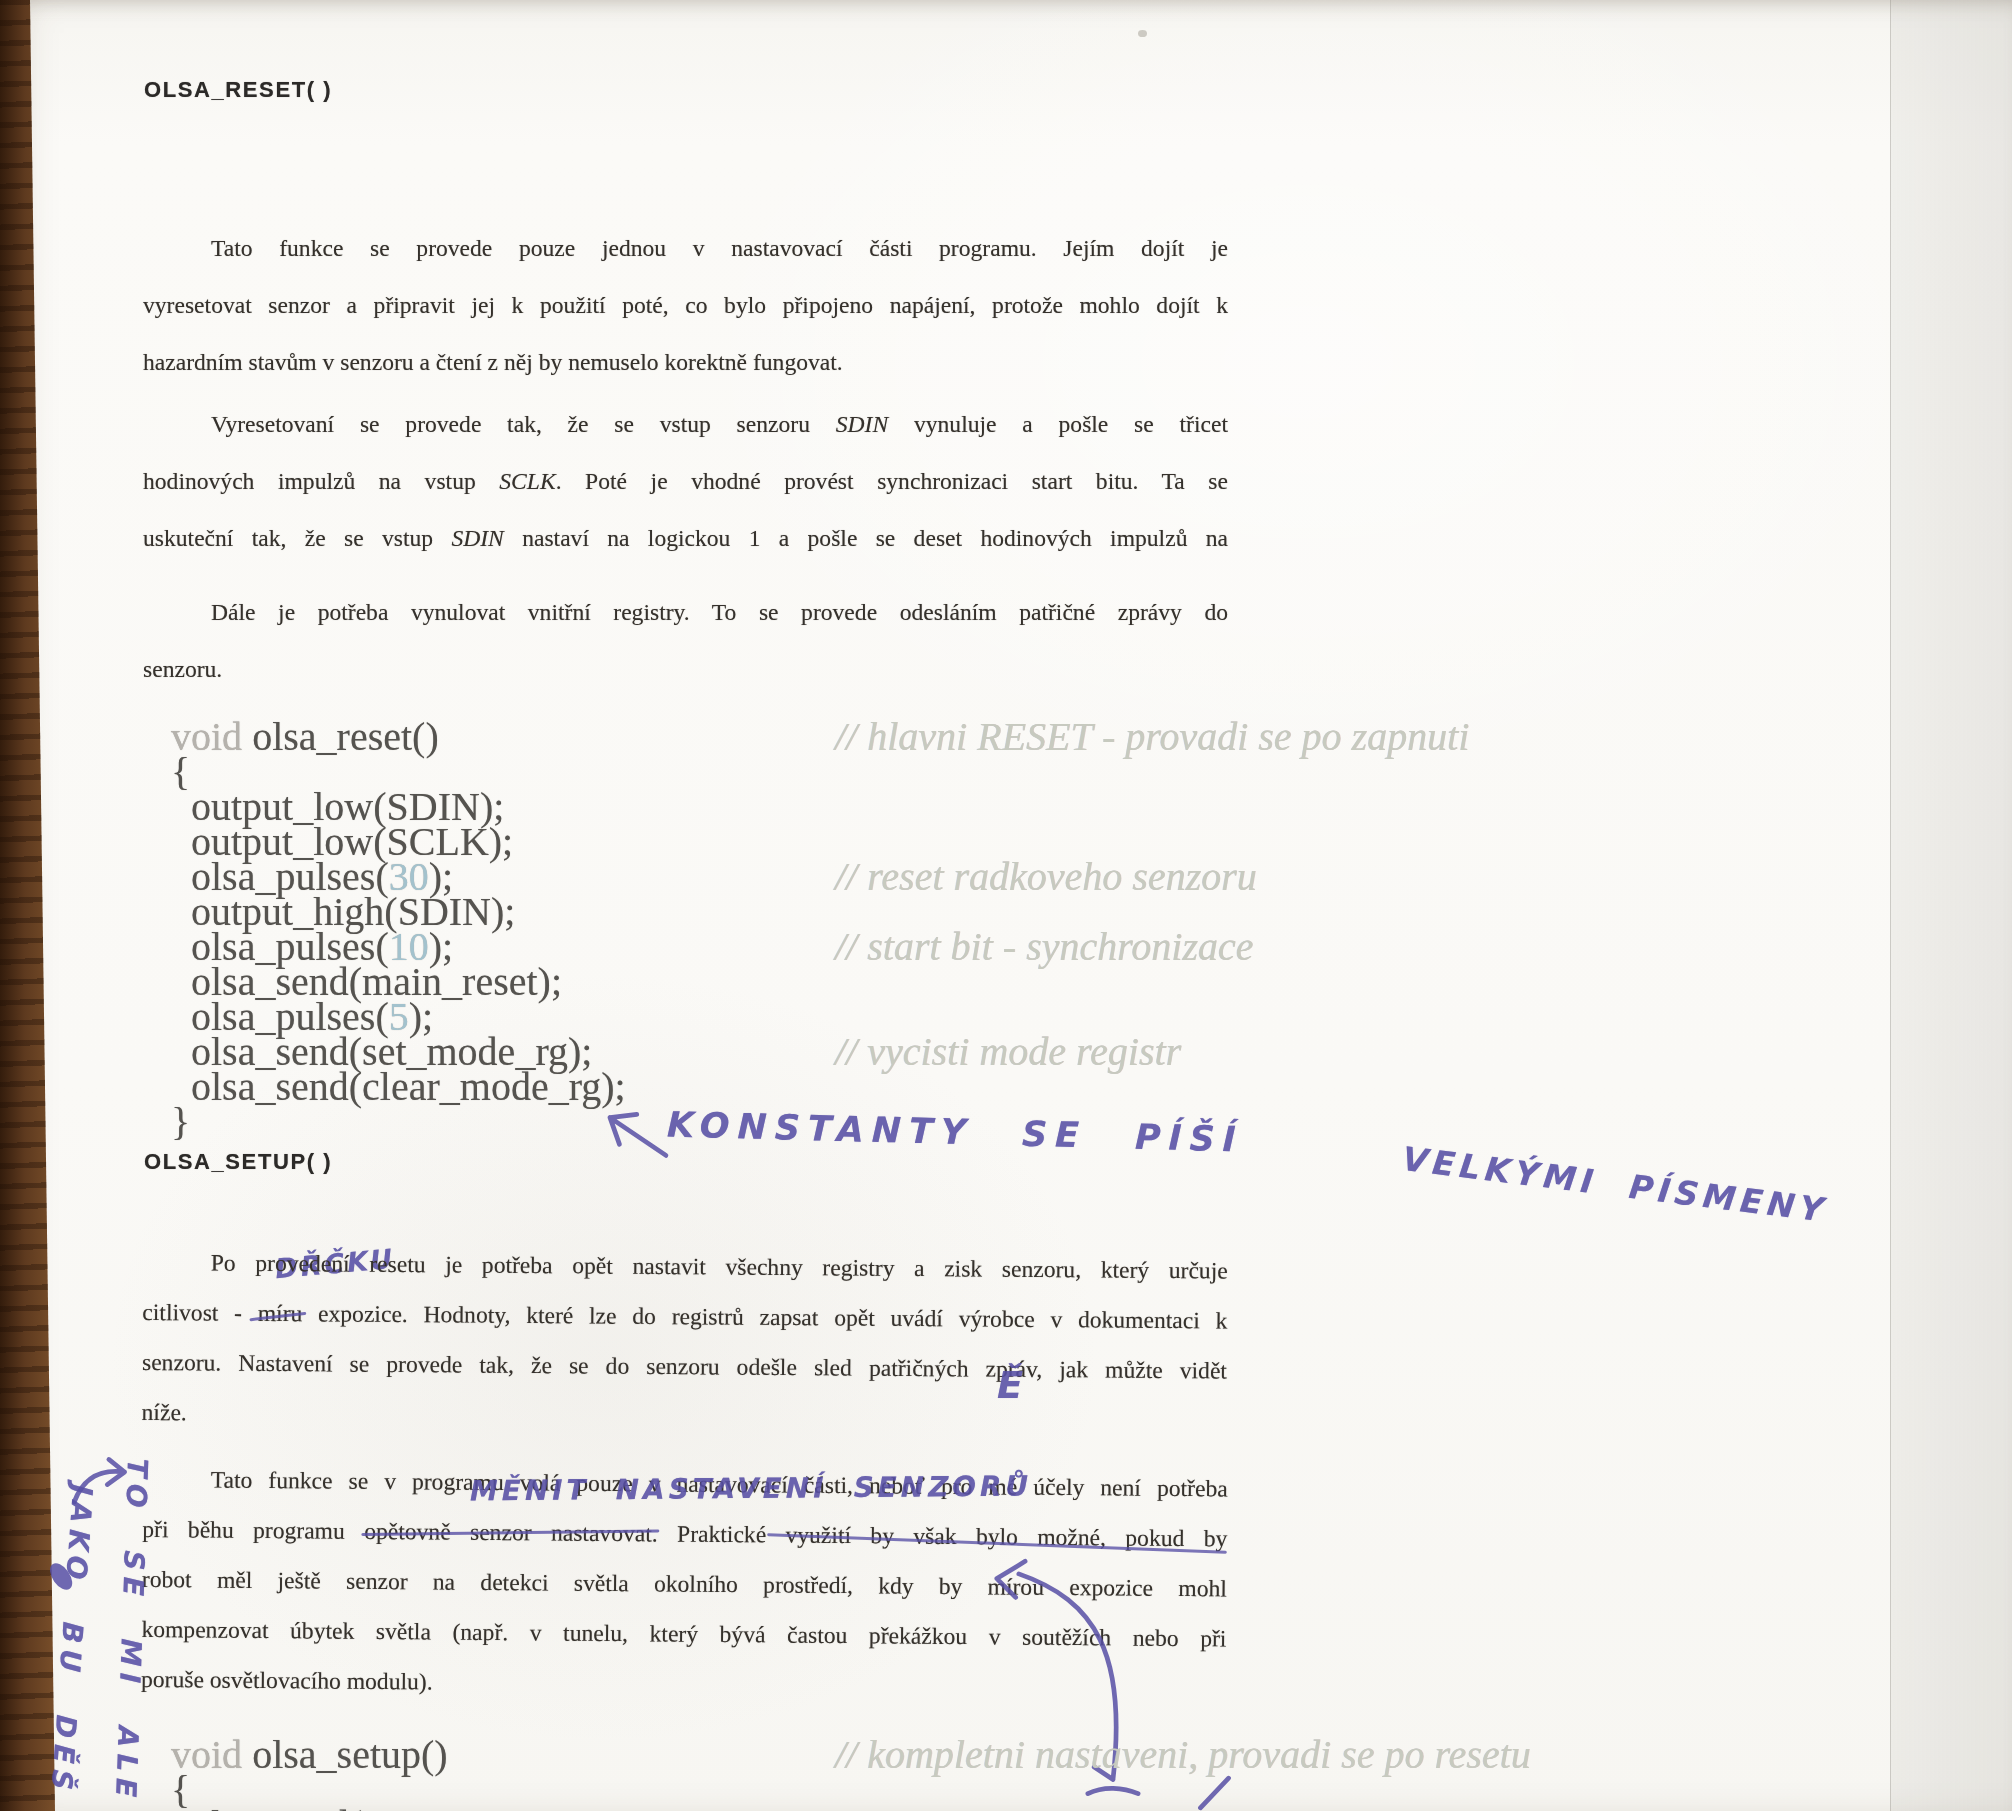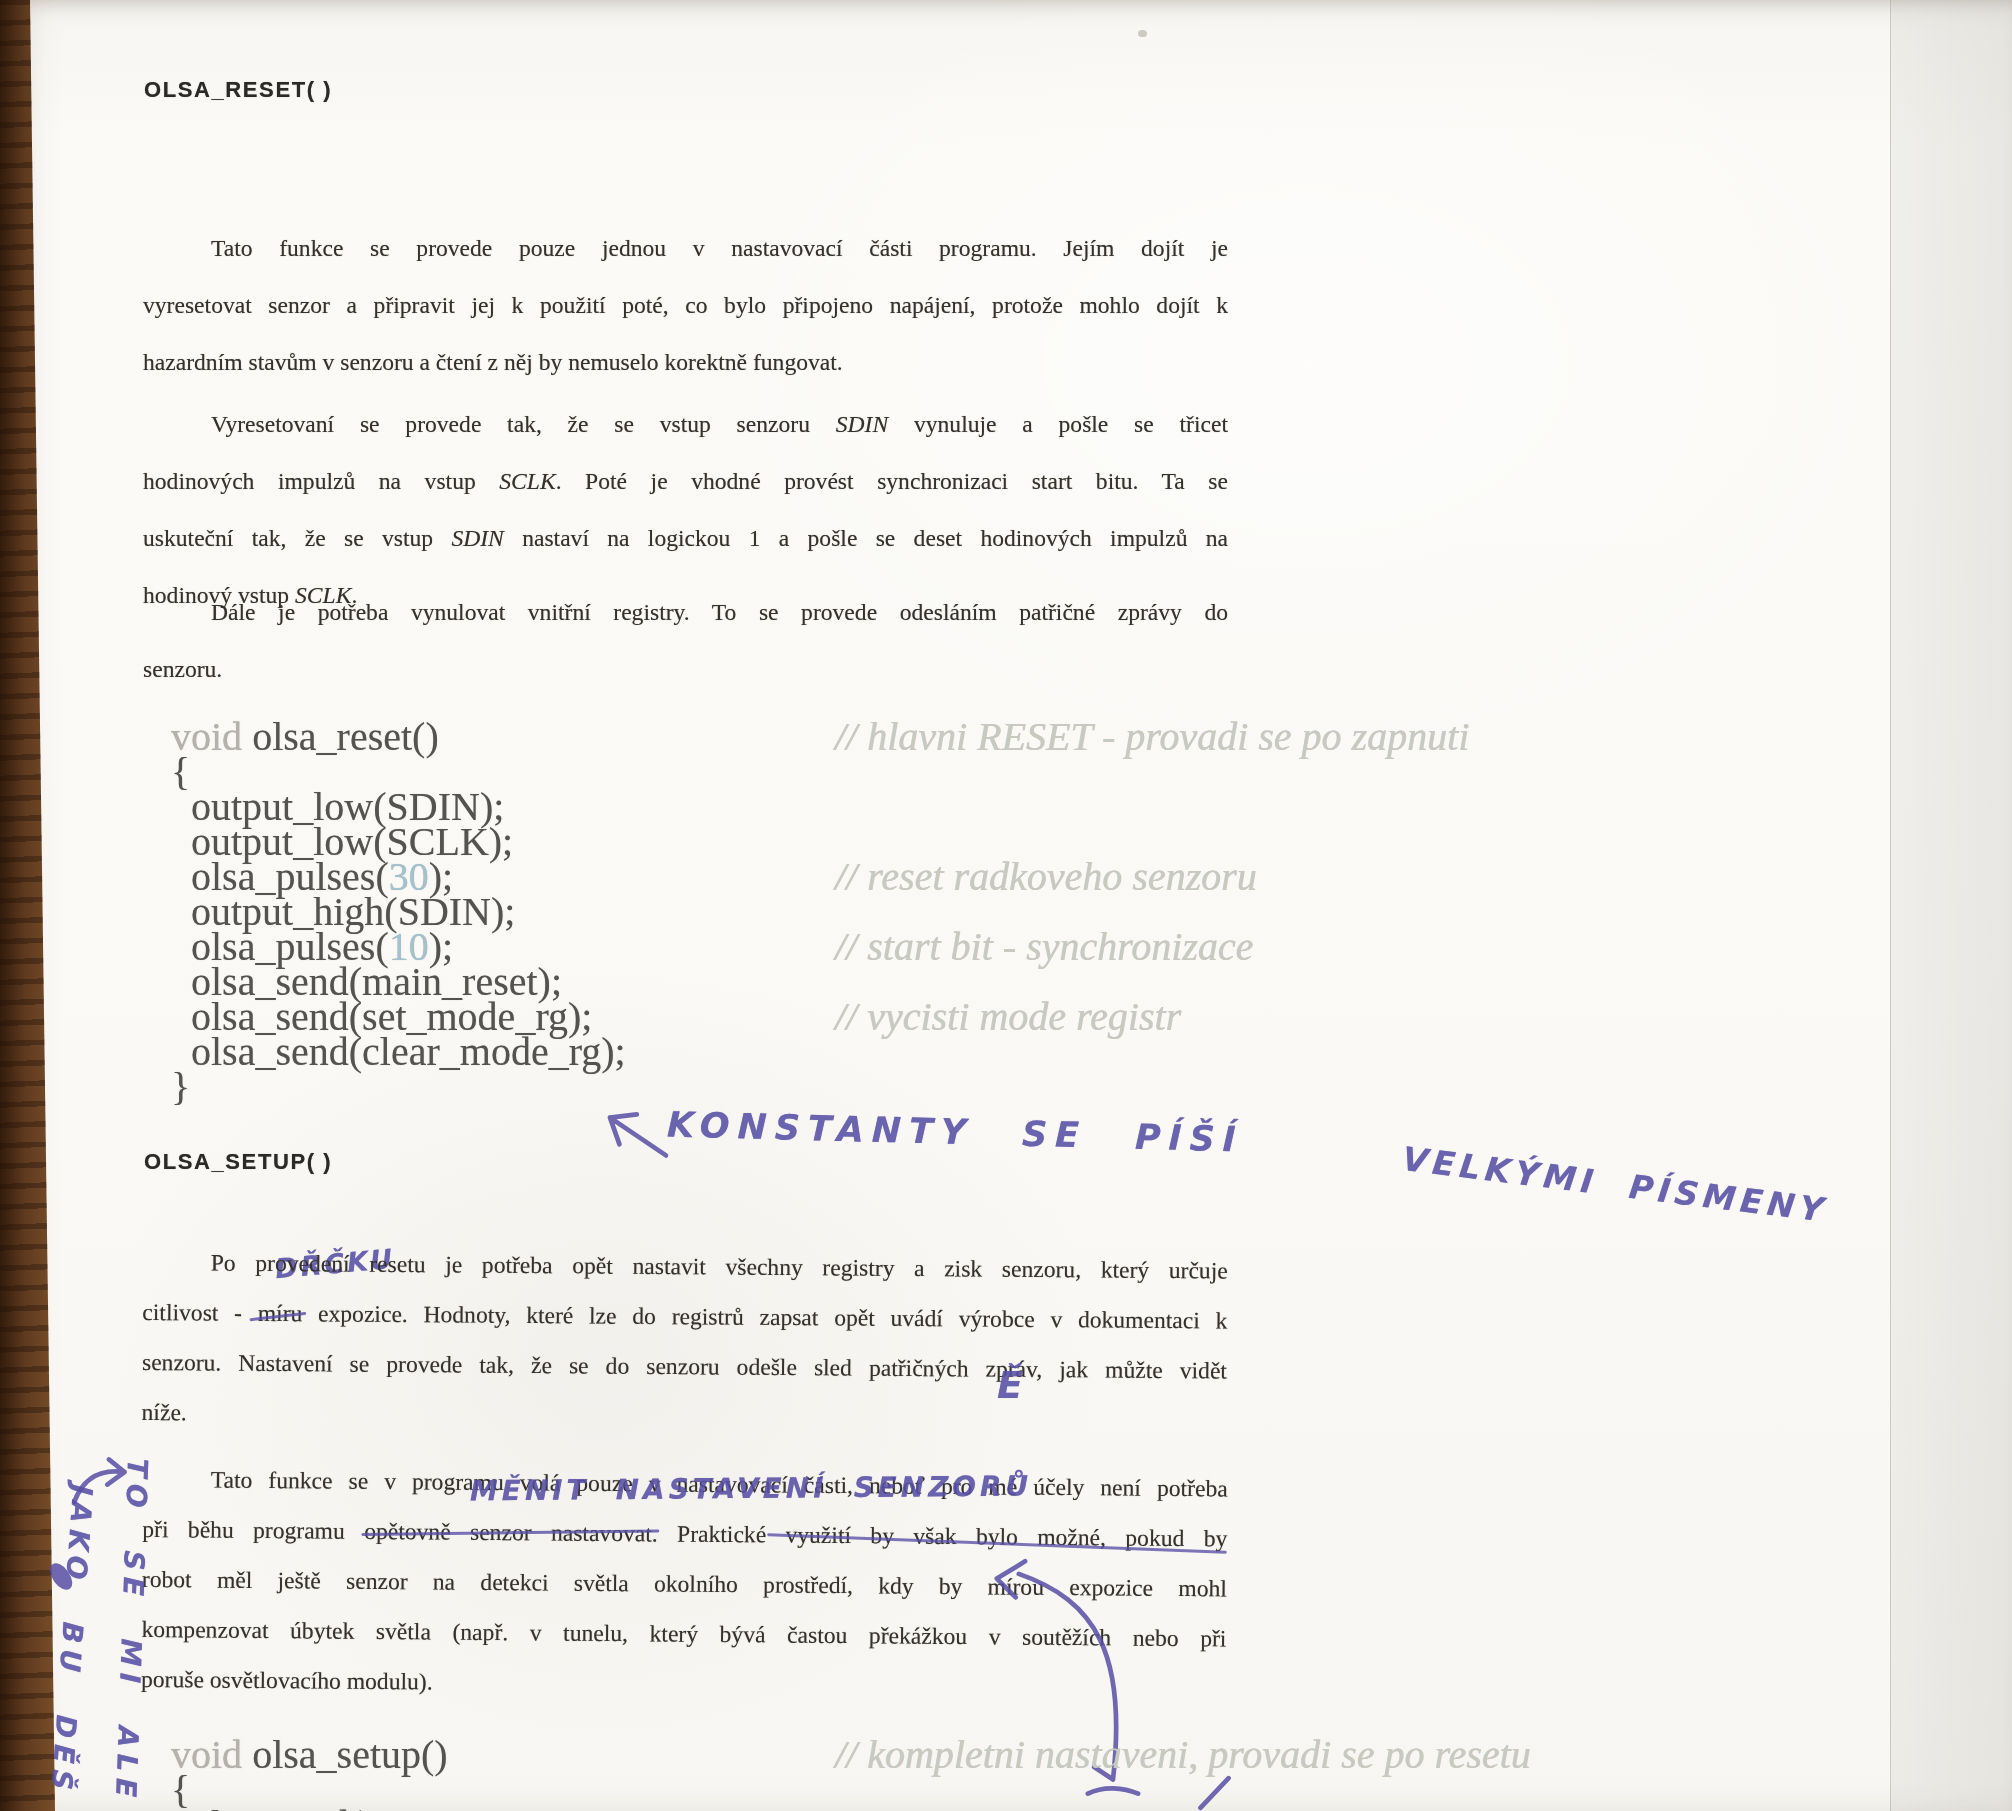--- a/index.html
+++ b/index.html
@@ -97,37 +97,37 @@
   <div class="abs para scan-text lh72" style="left:143px;top:220px;">
     <div class="text-line ind"><span>Tato funkce se provede pouze jednou v nastavovací části programu. Jejím dojít je</span></div>
     <div class="text-line"><span>vyresetovat senzor a připravit jej k použití poté, co bylo připojeno napájení, protože mohlo dojít k</span></div>
     <div class="text-line fin"><span>hazardním stavům v senzoru a čtení z něj by nemuselo korektně fungovat.</span></div>
   </div>
 
   <div class="abs para scan-text lh72" style="left:143px;top:396px;">
     <div class="text-line ind"><span>Vyresetovaní se provede tak, že se vstup senzoru </span><span class="it">SDIN</span><span> vynuluje a pošle se třicet</span></div>
     <div class="text-line"><span>hodinových impulzů na vstup </span><span class="it">SCLK</span><span>. Poté je vhodné provést synchronizaci start bitu. Ta se</span></div>
     <div class="text-line"><span>uskuteční tak, že se vstup </span><span class="it">SDIN</span><span> nastaví na logickou 1 a pošle se deset hodinových impulzů na</span></div>
-    <div class="text-line fin"><span>hodinový vstup </span><span class="it">SCLK</span><span>.</span></div>
   </div>
 
   <div class="abs para scan-text lh72" style="left:143px;top:584px;">
     <div class="text-line ind"><span>Dále je potřeba vynulovat vnitřní registry. To se provede odesláním patřičné zprávy do</span></div>
     <div class="text-line fin"><span>senzoru.</span></div>
   </div>
 
   <div class="abs code" style="left:171px;top:719px;">
     <div class="code-line"><span class="kw">void </span><span>olsa_reset()</span><span class="cm">// hlavni RESET - provadi se po zapnuti</span></div>
     <div class="code-line"><span>{</span></div>
     <div class="code-line"><span>  output_low(SDIN);</span></div>
     <div class="code-line"><span>  output_low(SCLK);</span></div>
     <div class="code-line"><span>  olsa_pulses(</span><span class="num">30</span><span>);</span><span class="cm">// reset radkoveho senzoru</span></div>
     <div class="code-line"><span>  output_high(SDIN);</span></div>
     <div class="code-line"><span>  olsa_pulses(</span><span class="num">10</span><span>);</span><span class="cm">// start bit - synchronizace</span></div>
     <div class="code-line"><span>  olsa_send(main_reset);</span></div>
+    <div class="code-line"><span>  olsa_pulses(</span><span class="num">5</span><span>);</span></div>
     <div class="code-line"><span>  olsa_send(set_mode_rg);</span><span class="cm">// vycisti mode registr</span></div>
     <div class="code-line"><span>  olsa_send(clear_mode_rg);</span></div>
     <div class="code-line"><span>}</span></div>
   </div>
 
   <svg class="abs ink-svg" style="left:591px;top:1105px;" width="79" height="63" viewBox="0 0 100 80">
     <path d="M95 64 L24 16 M24 16 L58 12 M24 16 L36 50"></path>
   </svg>
   <div class="abs ink" style="left:667px;top:1112px;font-size:35px;letter-spacing:7.9px;word-spacing:28px;transform:rotate(1.5deg);">KONSTANTY SE PÍŠÍ</div>
   <div class="abs ink" style="left:1401px;top:1165px;font-size:33px;letter-spacing:4.7px;word-spacing:15.7px;transform:rotate(7deg);">VELKÝMI PÍSMENY</div>

